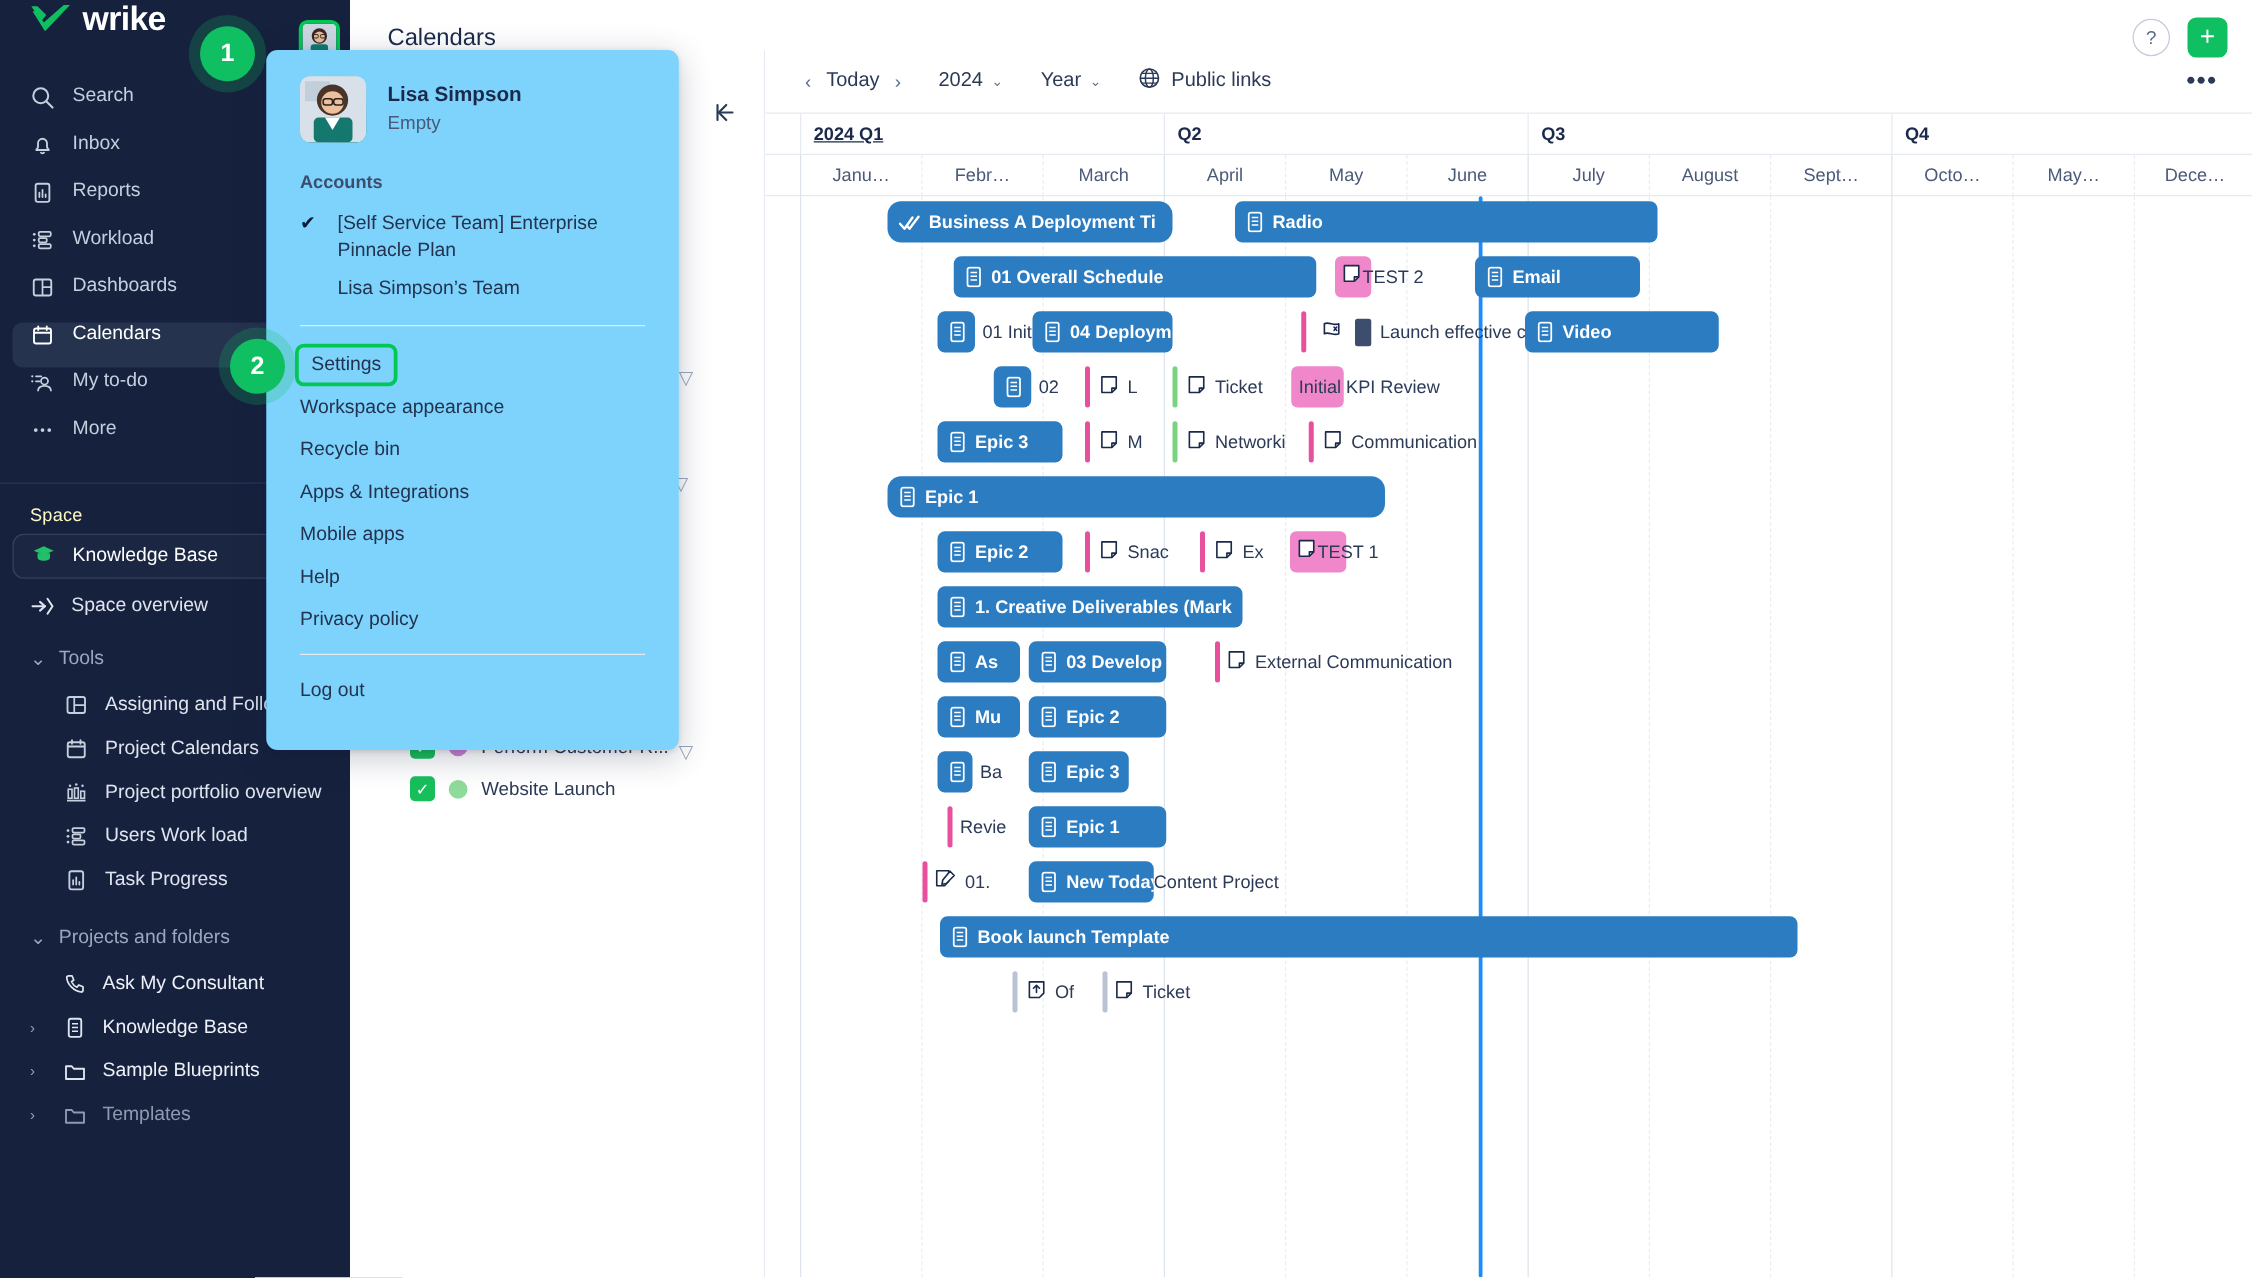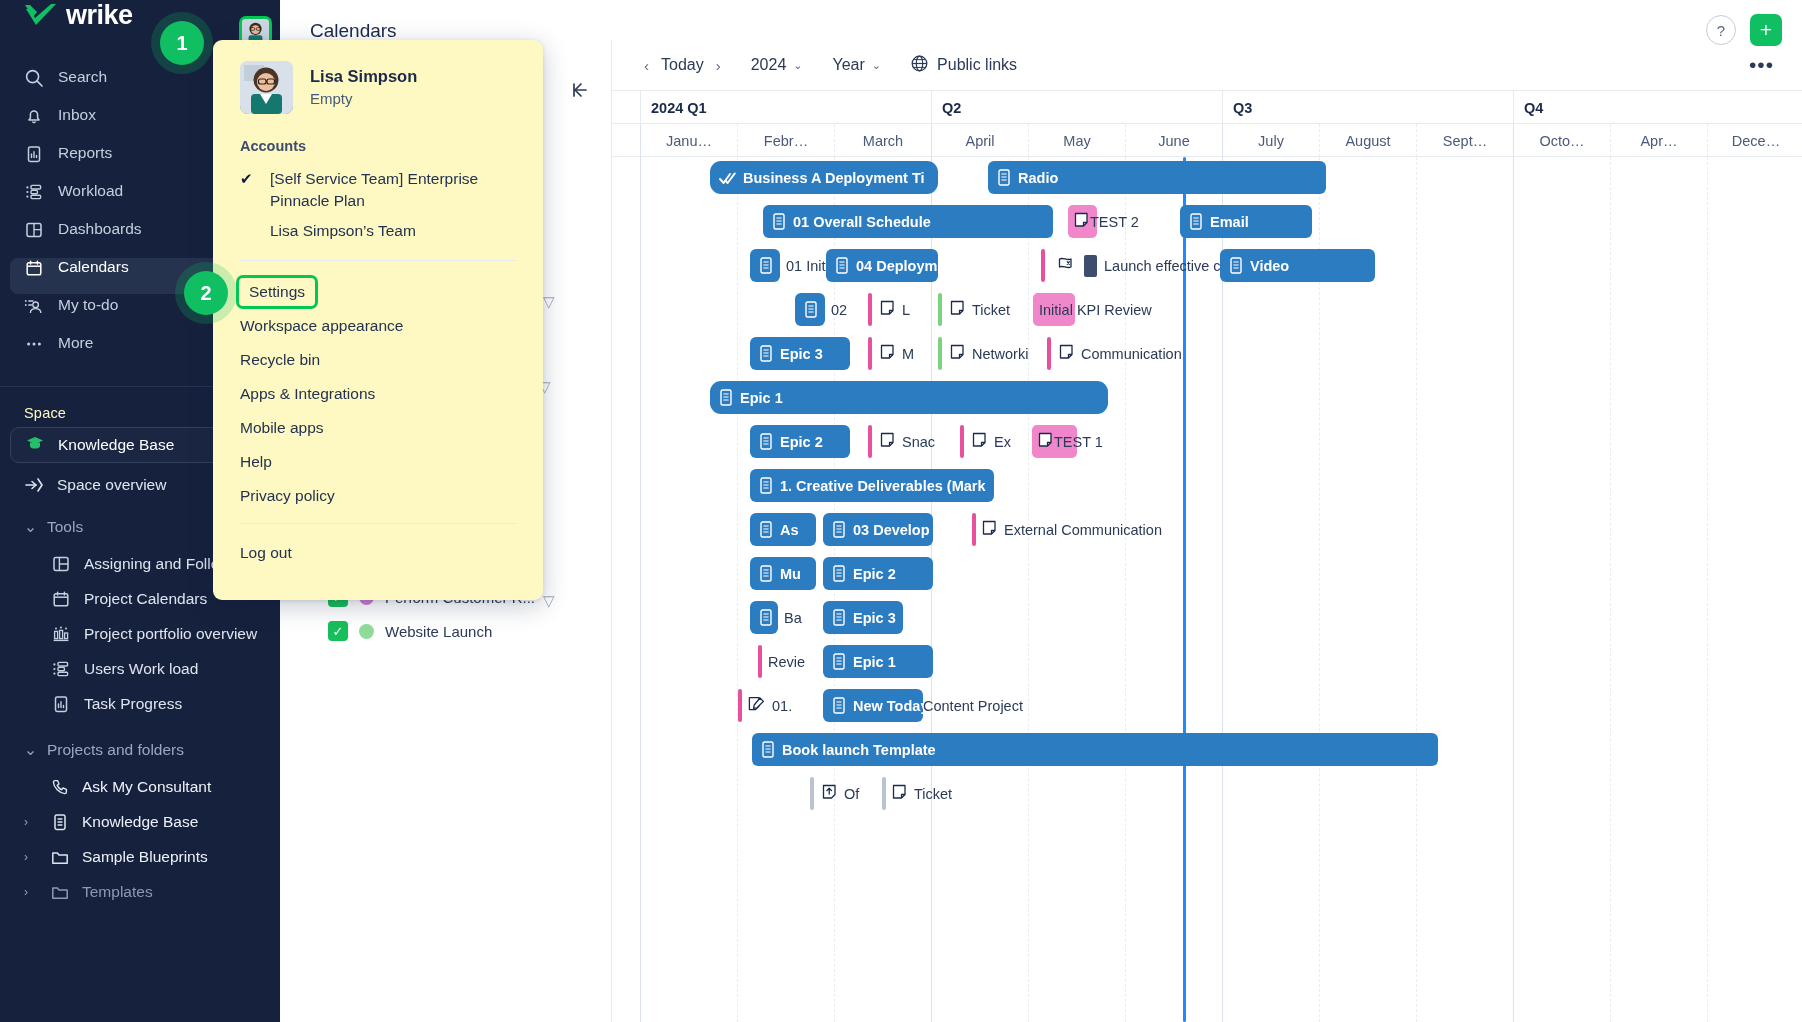--- a/index.html
+++ b/index.html
@@ -143,21 +143,21 @@
   }
   .mstrip{ position:absolute; width:4px; height:33px; border-radius:2px; }
   .lbl{
     position:absolute; height:33px; display:flex; align-items:center; gap:7px;
     font-size:14.5px; color:#2b3a57; white-space:nowrap;
   }
 
   
   #dropdown{
     position:absolute; left:213px; top:40px; width:330px; height:560px;
-    background:#fef9c3; border-radius:9px;
+    background:#7dd3fc; border-radius:9px;
     box-shadow:0 6px 26px rgba(18,30,58,.24), 0 1px 4px rgba(18,30,58,.12);
     z-index:40; padding:18px 0 10px 0;
   }
   #dd-user{ display:flex; align-items:center; gap:17px; padding:0 0 0 27px; height:58px; }
   #dd-avatar{
     width:53px;height:53px;border-radius:8px;overflow:hidden;position:relative;
     background:linear-gradient(170deg,#d7e0ea 0%,#a9bacd 42%,#2d7c74 100%);
   }
   #dd-name{ font-size:16.5px; font-weight:bold; color:#1b2a4b; }
   #dd-sub{ font-size:15px; color:#475a7a; margin-top:4px; }
@@ -490,37 +490,37 @@
               <path d="M1.4 8.5 H15.6" stroke="#2b3a57" stroke-width="1.2"></path>
               <path d="M2.4 4.6 H14.6 M2.4 12.4 H14.6" stroke="#2b3a57" stroke-width="1"></path>
             </svg>
         </span>
         <span>Public links</span>
       </div>
       <div id="tb-more">•••</div>
     </div>
 
     <div id="q-row">
-        <div class="q-cell" style="left: 28px; width: 291px;">2024 Q1</div>
+        <div class="q-cell" style="left: 28px; width: 291px; text-decoration: underline;">2024 Q1</div>
         <div class="q-cell" style="left: 319px; width: 291px;">Q2</div>
         <div class="q-cell" style="left: 610px; width: 291px;">Q3</div>
         <div class="q-cell" style="left: 901px; width: 291px;">Q4</div>
       </div>
     <div id="m-row">
         <div class="m-cell qstart" style="left: 28px; width: 97px;">Janu…</div>
         <div class="m-cell" style="left: 125px; width: 97px;">Febr…</div>
         <div class="m-cell" style="left: 222px; width: 97px;">March</div>
         <div class="m-cell qstart" style="left: 319px; width: 97px;">April</div>
         <div class="m-cell" style="left: 416px; width: 97px;">May</div>
         <div class="m-cell" style="left: 513px; width: 97px;">June</div>
         <div class="m-cell qstart" style="left: 610px; width: 97px;">July</div>
         <div class="m-cell" style="left: 707px; width: 97px;">August</div>
         <div class="m-cell" style="left: 804px; width: 97px;">Sept…</div>
         <div class="m-cell qstart" style="left: 901px; width: 97px;">Octo…</div>
-        <div class="m-cell" style="left: 998px; width: 97px;">Apr…</div>
+        <div class="m-cell" style="left: 998px; width: 97px;">May…</div>
         <div class="m-cell" style="left: 1095px; width: 97px;">Dece…</div>
       </div>
     <div id="grid">
       <div id="today-line" style="left: 571.2px;"></div>
     <div class="vline solid" style="left: 28px;"></div>
         <div class="vline" style="left: 125px;"></div>
         <div class="vline" style="left: 222px;"></div>
         <div class="vline solid" style="left: 319px;"></div>
         <div class="vline" style="left: 416px;"></div>
         <div class="vline" style="left: 513px;"></div>

